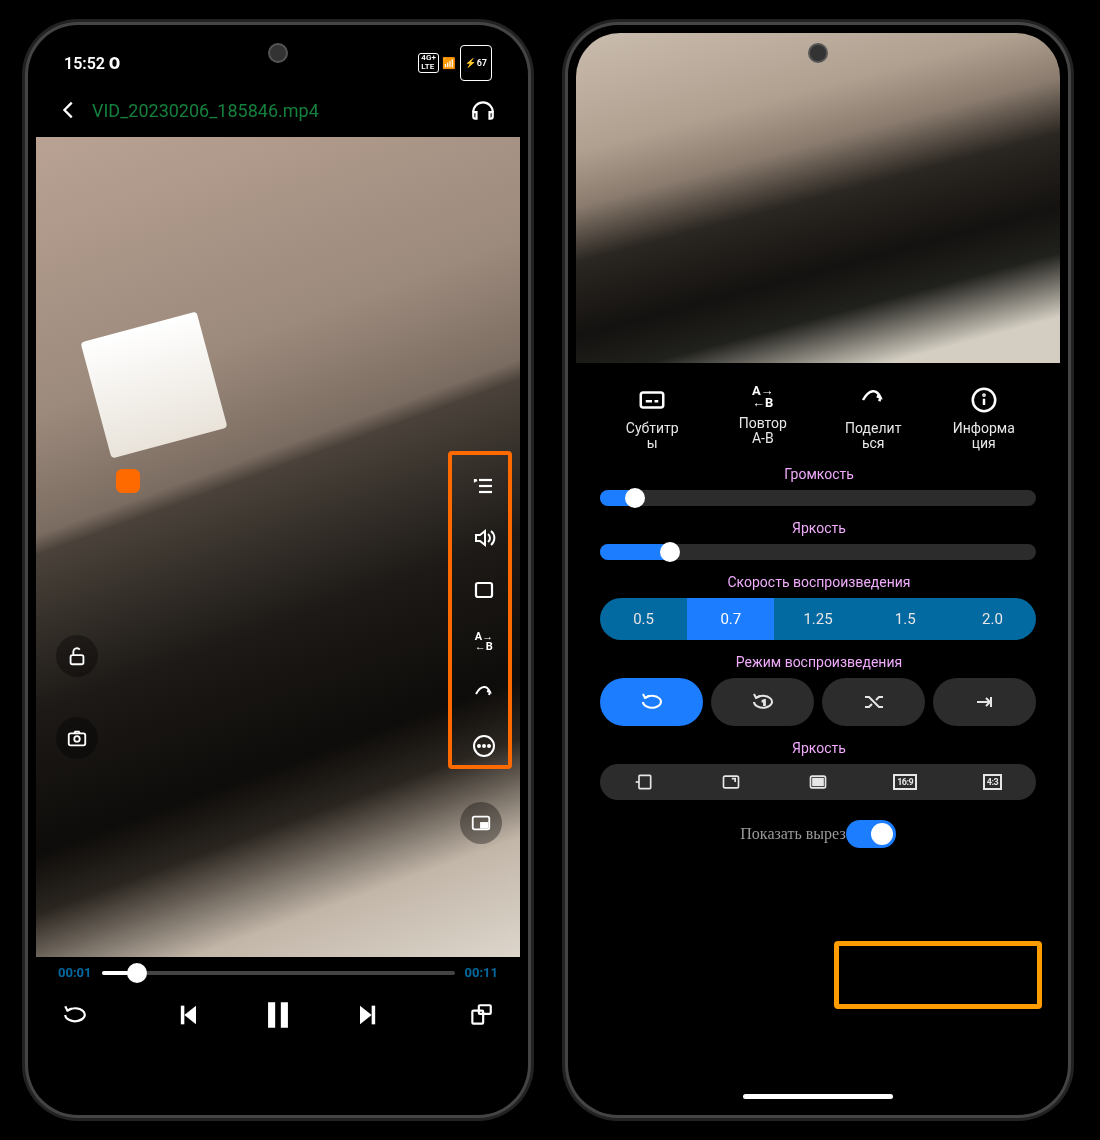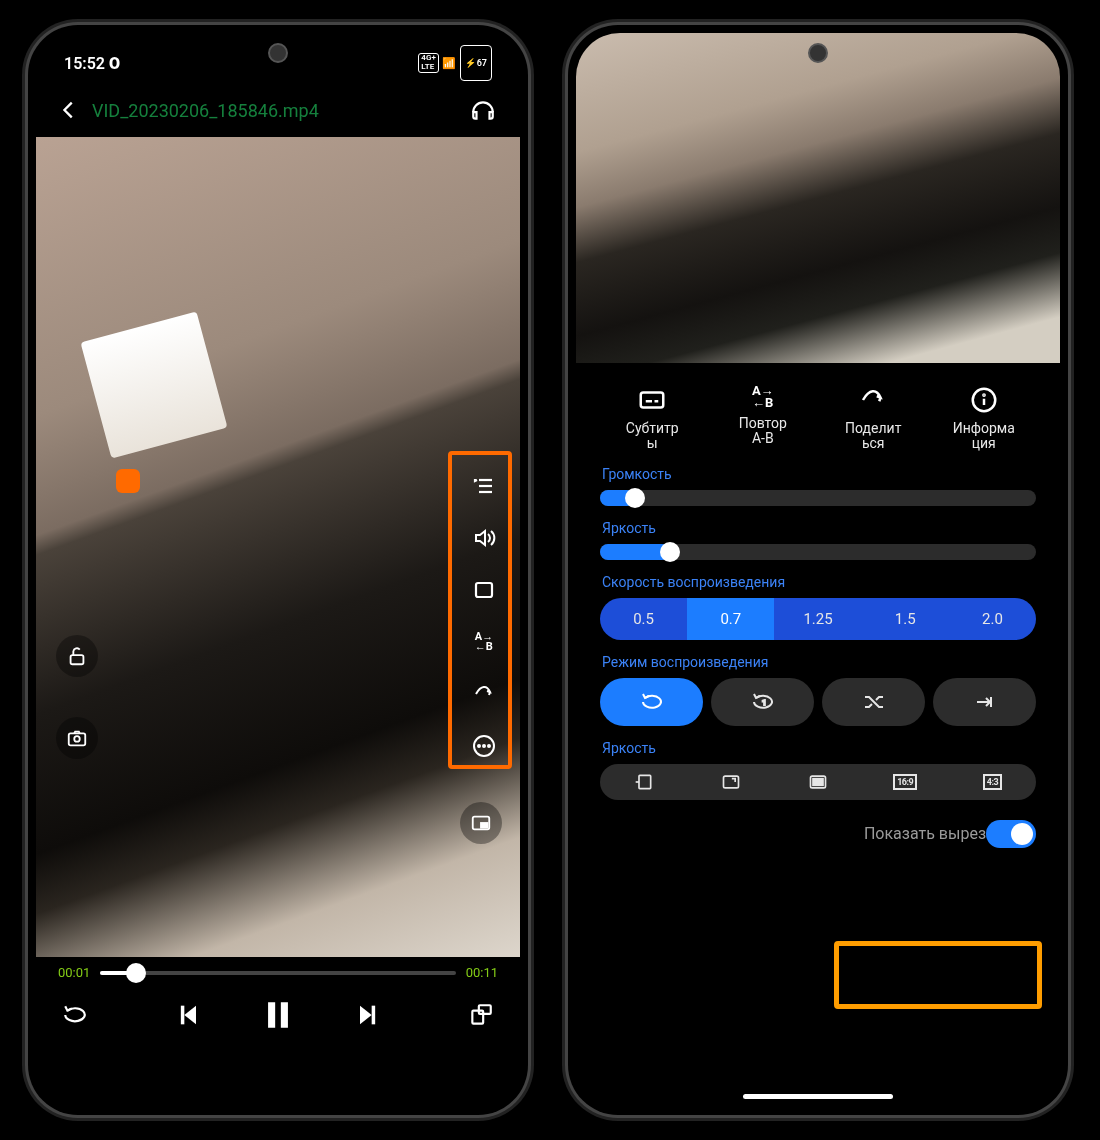--- a/index.html
+++ b/index.html
@@ -23,50 +23,50 @@
   .white-box1 { position:absolute; left:58px; top:188px; width:120px; height:120px; transform:rotate(-15deg); background:linear-gradient(#fff,#e9e3da); border-radius:4px; }
   .mi-logo { position:absolute; left:80px; top:332px; width:24px; height:24px; border-radius:6px; background:#ff6a00; }
 
   .toolbar-right { position:absolute; right:12px; top:320px; width:48px; display:flex; flex-direction:column; align-items:center; gap:14px; padding:10px 0 12px 0; }
   .highlight-orange { position:absolute; right:8px; top:314px; width:56px; height:310px; border:4px solid #ff6a00; border-radius:4px; }
   .circ-btn { width:38px; height:38px; display:flex; align-items:center; justify-content:center; color:#fff; }
   .floating-left { position:absolute; left:20px; top:498px; display:flex; flex-direction:column; gap:40px; }
   .round { width:42px; height:42px; border-radius:50%; background:rgba(0,0,0,0.35); display:flex; align-items:center; justify-content:center; color:#fff; }
   .pip { position:absolute; right:18px; top:665px; }
 
-  .transport { padding:8px 22px 14px 22px; color:#84cc16; }
+  .transport { padding:8px 22px 14px 22px; color:#0369a1;font-weight:bold; }
   .seek { display:flex; align-items:center; gap:10px; font-size:13px; }
   .seek .bar { position:relative; flex:1; height:4px; background:#444; border-radius:2px; }
   .seek .bar .fill { position:absolute; left:0; top:0; height:4px; background:#fff; width:10%; border-radius:2px; }
   .seek .bar .thumb { position:absolute; left:10%; top:-8px; width:20px; height:20px; border-radius:50%; background:#fff; transform:translateX(-50%); }
   .controls-row { display:flex; align-items:center; justify-content:space-between; padding:18px 4px 0 4px; }
   .controls-center { display:flex; gap:58px; align-items:center; }
 
   
   .p2 .video-top { height:330px; background:
      linear-gradient(165deg, #cabcae 0%, #b0a090 26%, #8a7b6e 38%, #2a2621 50%, #141210 66%, #20201c 76%, #d4cec2 90%);
   }
   .panel { position:relative; padding:16px 24px 10px 24px; color:#cfcfcf; }
   .options-row { display:flex; justify-content:space-between; gap:6px; margin:6px 0 14px 0; }
   .opt { flex:1; display:flex; flex-direction:column; align-items:center; gap:6px; color:#e8e8e8; font-size:14px; line-height:1.1; text-align:center; }
   .opt svg, .opt .t { color:#fff; }
-  .sect { color:#3b82f6; font-size:14px; margin:14px 0 8px 2px; }
+  .sect { color:#f0abfc; font-size:14px; margin:14px 0 8px 2px;text-align:center; }
   .slider { position:relative; height:16px; background:#2c2c2c; border-radius:10px; }
   .slider .sfill { position:absolute; left:0; top:0; height:16px; background:#1c7dff; border-radius:10px; }
   .slider .sthumb { position:absolute; top:-2px; width:20px; height:20px; border-radius:50%; background:#fff; transform:translateX(-50%); }
-  .seg { display:flex; background:#1d4ed8; border-radius:24px; overflow:hidden; }
+  .seg { display:flex; background:#0369a1; border-radius:24px; overflow:hidden; }
   .seg .segi { flex:1; text-align:center; padding:12px 0; color:#e6e6e6; font-size:15px; }
   .seg .segi.active, .pill.active { background:#1c7dff; color:#fff; }
   .pill-row { display:flex; gap:8px; }
   .pill { flex:1; background:#2c2c2c; border-radius:24px; padding:12px 0; display:flex; align-items:center; justify-content:center; color:#e6e6e6; }
   .seg5 { display:flex; background:#2c2c2c; border-radius:22px; }
   .seg5 .s5 { flex:1; padding:8px 0; display:flex; align-items:center; justify-content:center; color:#e6e6e6; font-size:12px; }
   .ratio-box { border:2px solid #e6e6e6; border-radius:0; padding:1px 2px; font-size:9px; font-weight:bold; letter-spacing:-0.5px; }
   .highlight-orange2 { position:absolute; right:18px; bottom:98px; width:198px; height:58px; border:5px solid #ff9d00; border-radius:4px; }
-  .cutout-row { display:flex; align-items:center; justify-content:flex-end; margin-top:20px; color:#9a9a9a; font-size:16px; }
+  .cutout-row { display:flex; align-items:center; justify-content:center; margin-top:20px; color:#9a9a9a; font-size:16px;font-family:Liberation Serif, serif; }
   .toggle { width:50px; height:28px; border-radius:14px; background:#1c7dff; position:relative; }
   .toggle .knob { position:absolute; right:3px; top:3px; width:22px; height:22px; border-radius:50%; background:#fff; }
   .homebar { position:absolute; bottom:8px; left:50%; transform:translateX(-50%); width:150px; height:5px; border-radius:3px; background:#fff; }
 
   svg { display:block; }
 </style>
 </head>
 <body>
 
 <div class="stage">

